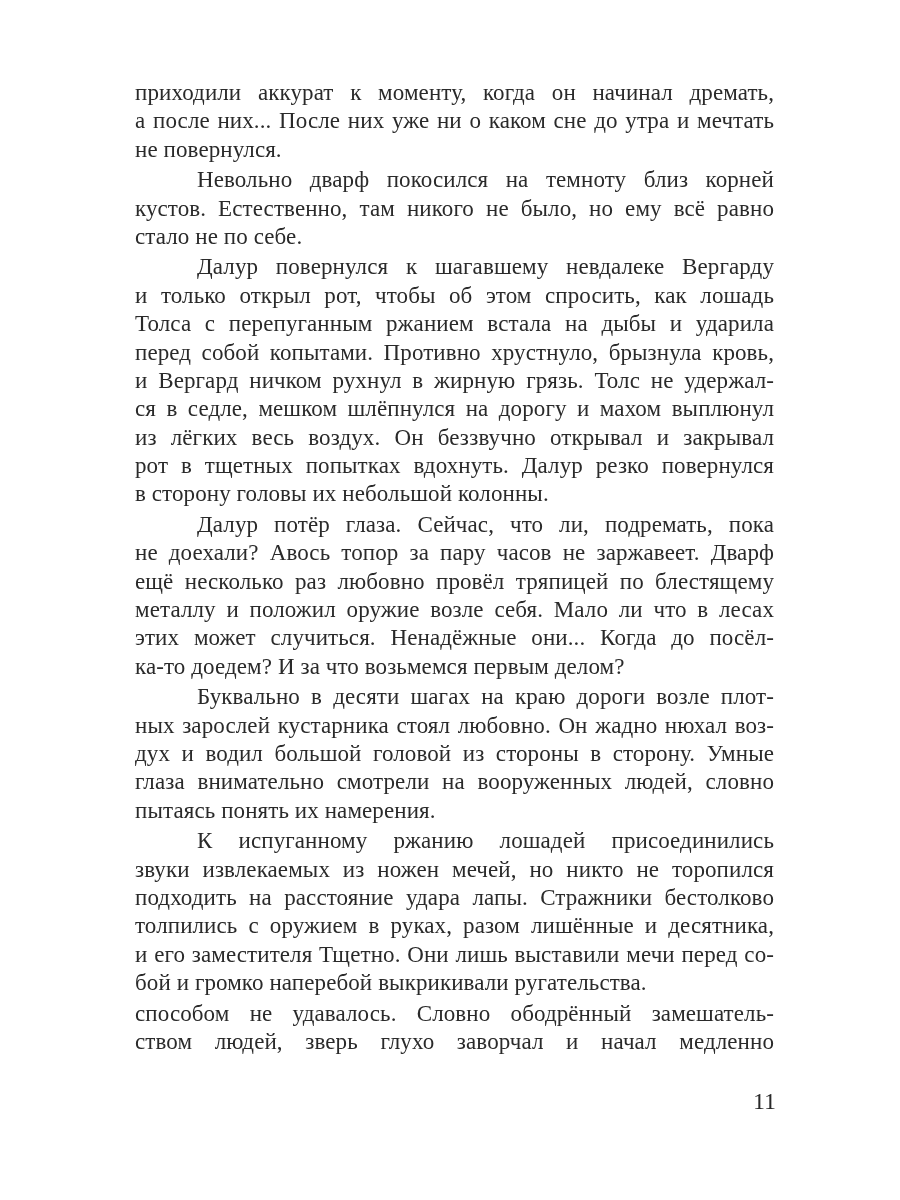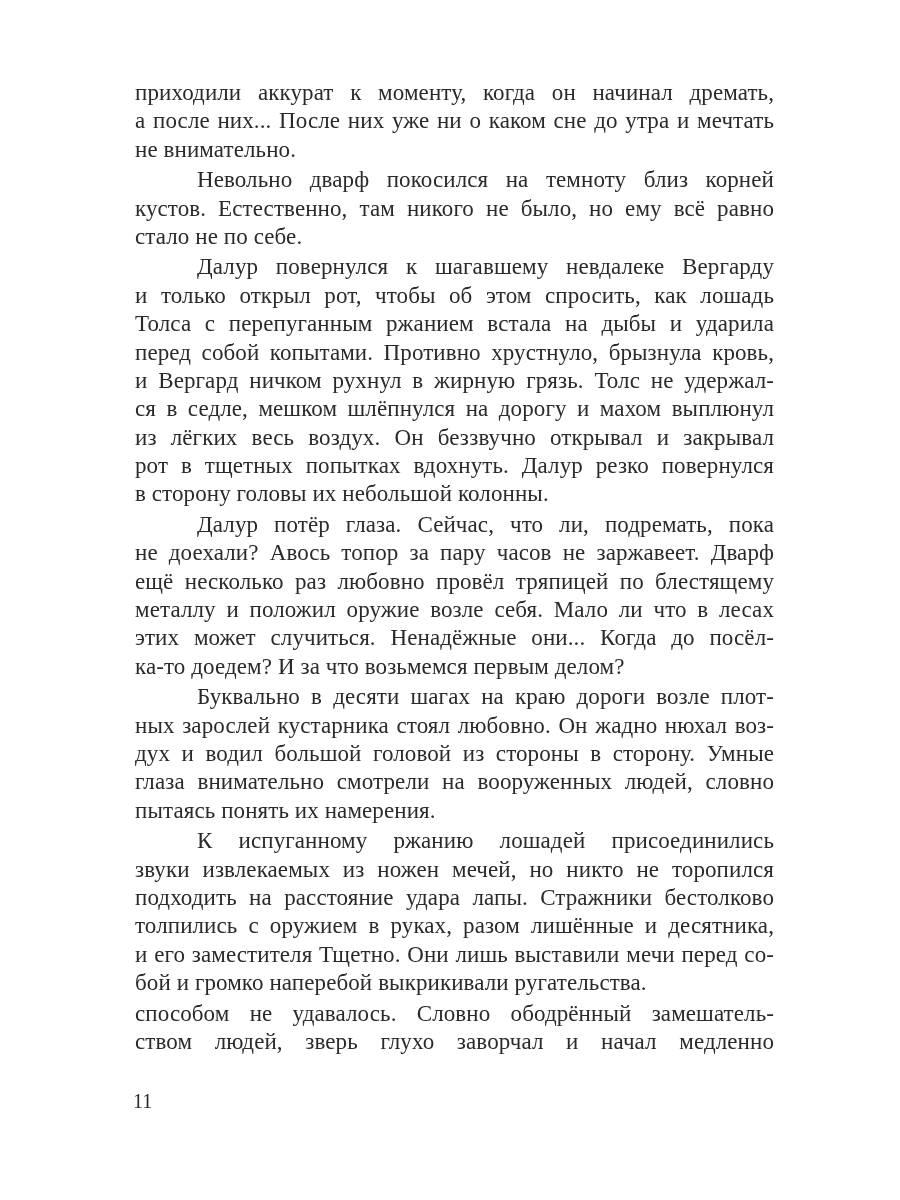--- a/index.html
+++ b/index.html
@@ -42,35 +42,35 @@
     padding-left: 62px;
   }
   .line.flush {
     text-align-last: left;
   }
   .page-number {
     position: absolute;
     left: 133px;
     top: 1089px;
     width: 643px;
-    text-align: left;
-    font-size: 20px;
+    text-align: right;
+    font-size: 24px;
     line-height: 24px;
     color: var(--text-color, #2a2a2a);
   }
 </style>
 </head>
 <body style="--page-bg: #ffffff; --text-color: #2a2a2a;">
 
 <div class="book-page">
   <div class="text-block">
       <div class="paragraph">
         <div class="line">приходили аккурат к моменту, когда он начинал дремать,</div>
         <div class="line">а после них... После них уже ни о каком сне до утра и мечтать</div>
-        <div class="line flush">не внимательно.</div>
+        <div class="line flush">не повернулся.</div>
       </div>
       <div class="paragraph">
         <div class="line indent">Невольно дварф покосился на темноту близ корней</div>
         <div class="line">кустов. Естественно, там никого не было, но ему всё равно</div>
         <div class="line flush">стало не по себе.</div>
       </div>
       <div class="paragraph">
         <div class="line indent">Далур повернулся к шагавшему невдалеке Вергарду</div>
         <div class="line">и только открыл рот, чтобы об этом спросить, как лошадь</div>
         <div class="line">Толса с перепуганным ржанием встала на дыбы и ударила</div>

